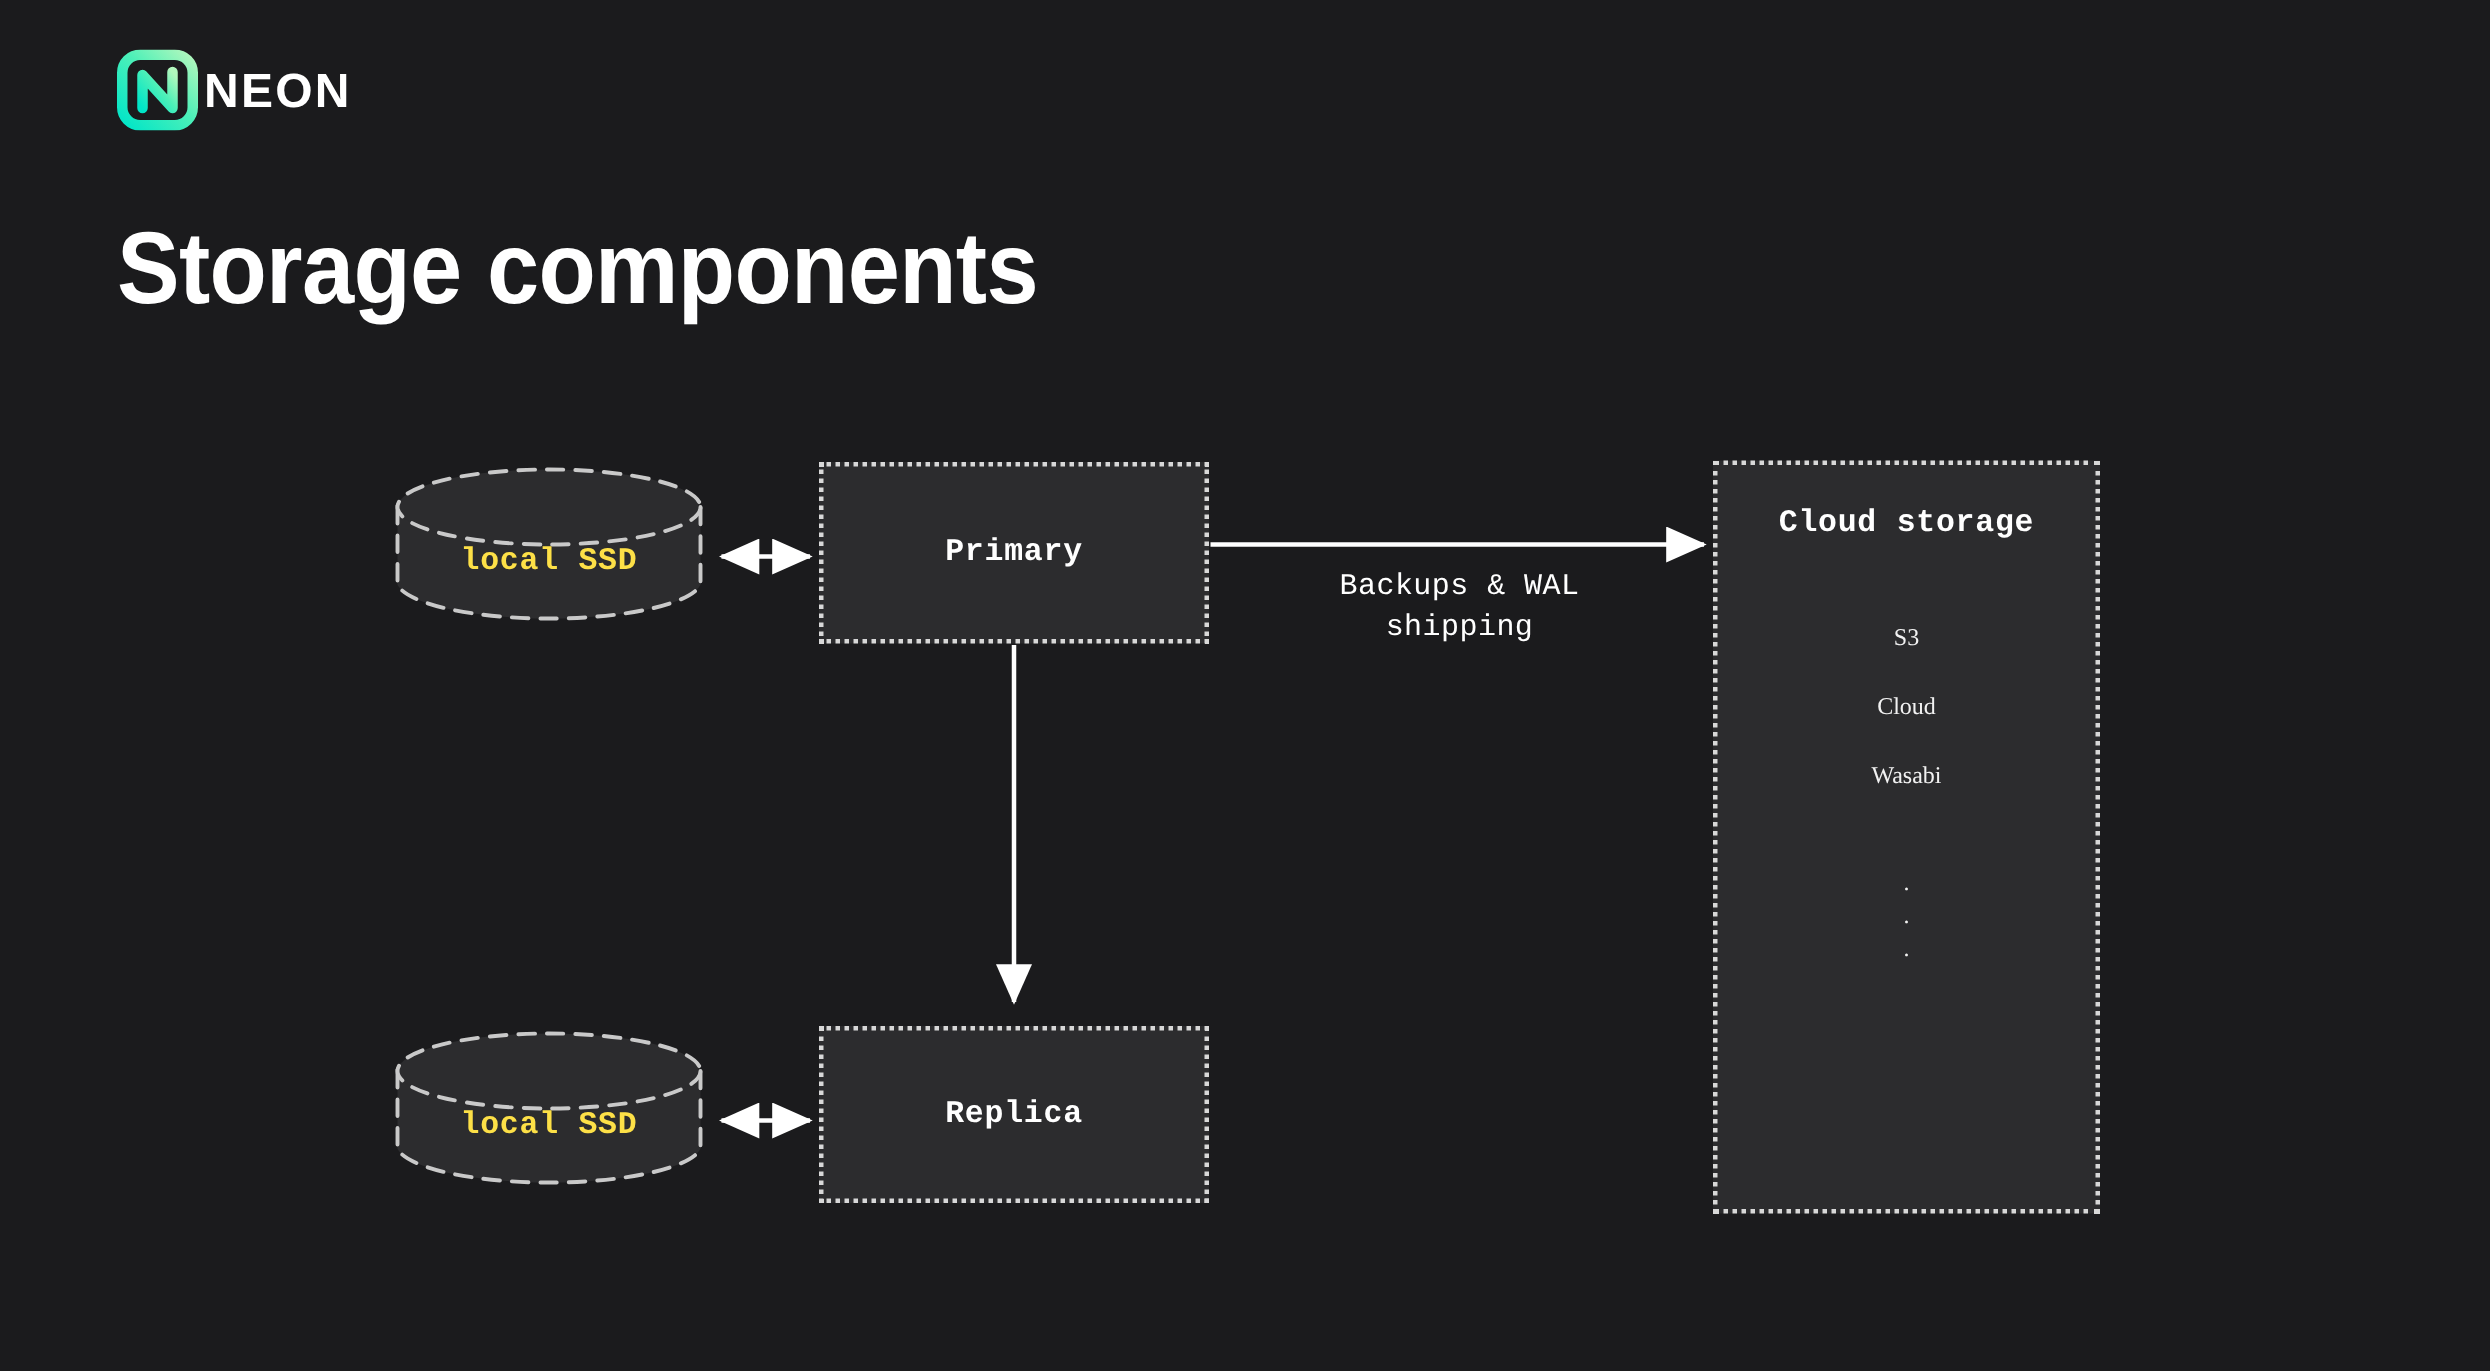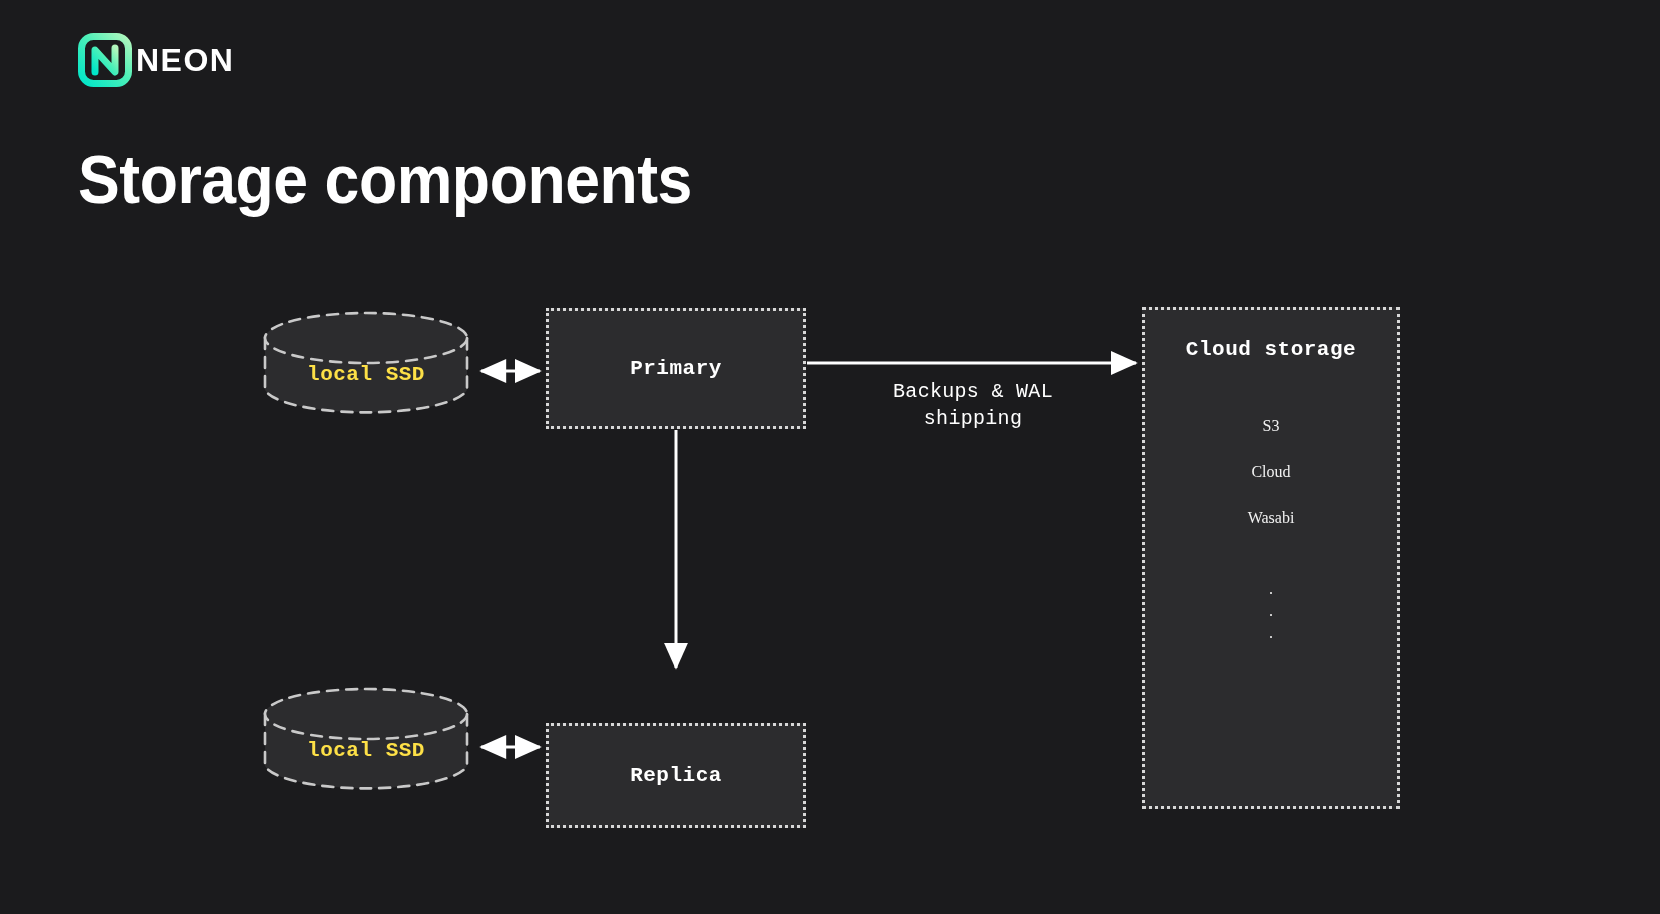--- a/index.html
+++ b/index.html
@@ -95,21 +95,21 @@
   .node-label {
     font-family: "Liberation Mono", "DejaVu Sans Mono", monospace;
     font-size: 21px;
     font-weight: bold;
     color: #ffffff;
     letter-spacing: 0.5px;
     text-align: center;
   }
 
   #box-primary { left: 546px; top: 308px; width: 260px; height: 121px; }
-  #box-replica { left: 546px; top: 684px; width: 260px; height: 105px; margin-top: 39px; }
+  #box-replica { left: 546px; top: 684px; width: 260px; height: 118px; }
 
   #box-cloud {
     left: 1142px;
     top: 307px;
     width: 258px;
     height: 502px;
     padding-top: 28px;
   }
   #box-cloud .node-label { margin-bottom: 56px; }
 

